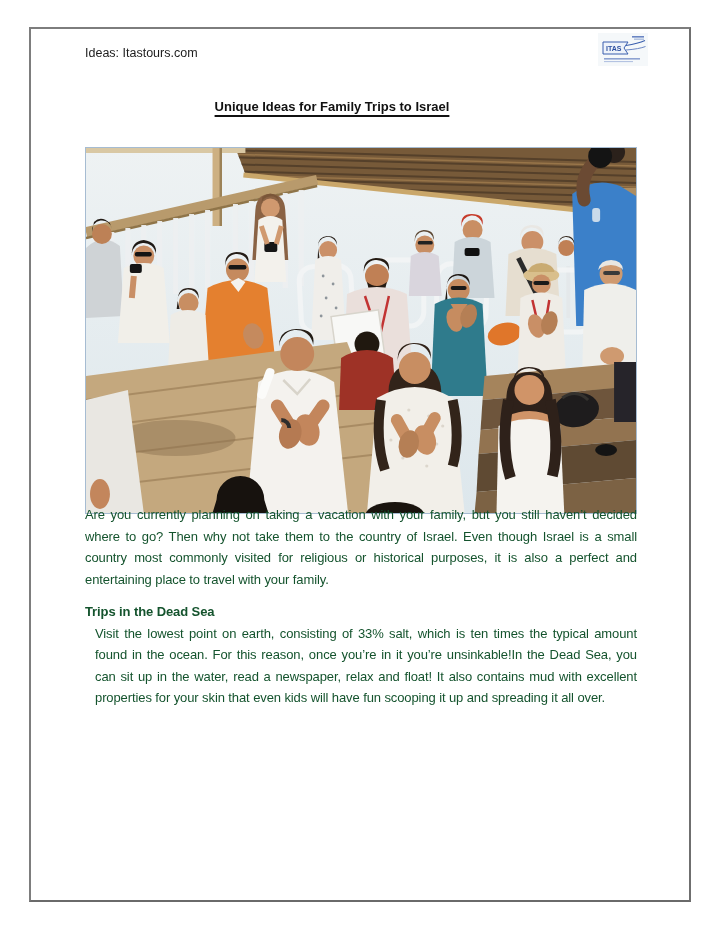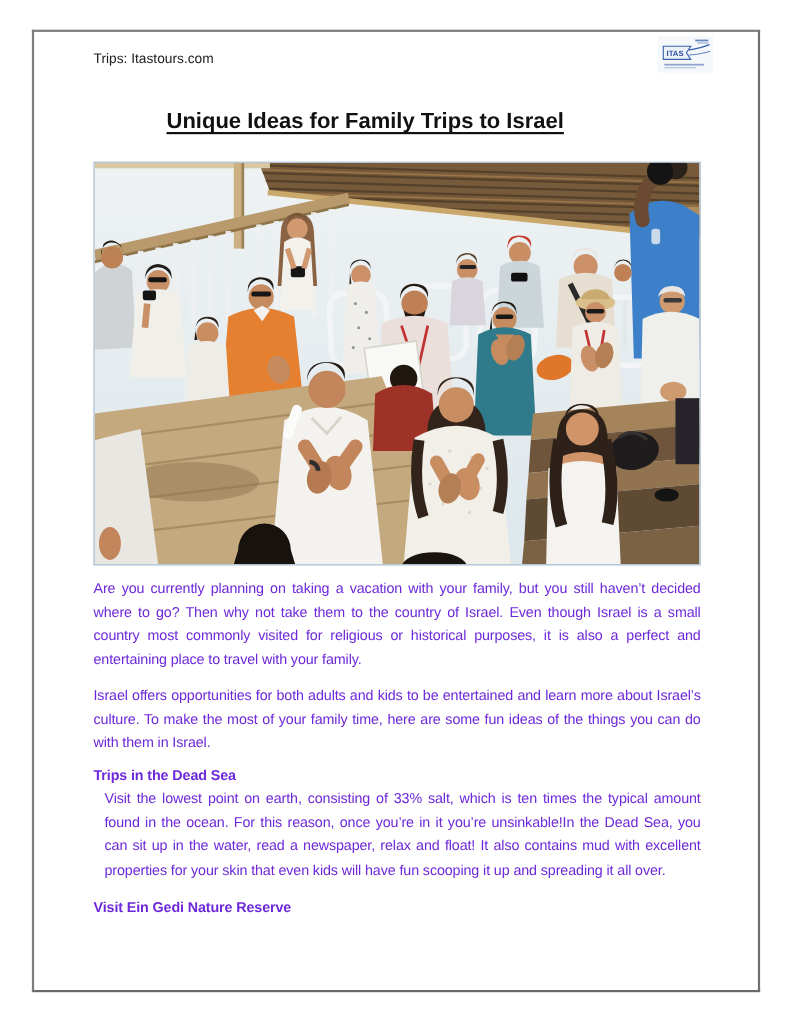--- a/index.html
+++ b/index.html
@@ -14,47 +14,47 @@
   }
   .blog-header{
     position:absolute;left:85px;top:46px;font-size:12.5px;color:#1c1c1c;
   }
   .logo-box{
     position:absolute;left:598px;top:33px;width:50px;height:33px;
     background:#f5f8fa;
   }
   .doc-title{
     position:absolute;left:0;top:99px;width:664px;text-align:center;
-    font-size:20px;font-weight:bold;color:#111;
+    font-size:13px;font-weight:bold;color:#111;
   }
   .doc-title span{
     text-decoration:underline;text-decoration-thickness:1.5px;text-underline-offset:4px;
   }
   .photo-frame{
     position:absolute;left:85px;top:147px;width:552px;height:367px;
     border:1px solid #a6bcd2;box-sizing:border-box;overflow:hidden;background:#e4ebef;
   }
   .photo-frame svg{display:block;}
   .content{
-    position:absolute;left:85px;top:524px;width:552px;
+    position:absolute;left:85px;top:504px;width:552px;
     font-size:13px;line-height:21.5px;letter-spacing:-0.1px;
-    text-align:justify;color:#6d28d9;
+    text-align:justify;color:#14532d;
   }
   .content p{margin:0;}
   .content .p1{margin-bottom:11px;}
   .content .p2{margin-bottom:8px;}
   .content h3{font-size:13px;line-height:21.5px;margin:0;font-weight:bold;}
   .content .p3{margin-bottom:13px;margin-left:10px;}
 </style>
 </head>
 <body>
 
 <div class="page-border"></div>
 
-<div class="blog-header">Trips: Itastours.com</div>
+<div class="blog-header">Ideas: Itastours.com</div>
 
 <div class="logo-box">
   <svg width="50" height="33" viewBox="0 0 50 33">
     <rect x="0" y="0" width="50" height="33" fill="#f5f8fa"></rect>
     <rect x="34" y="3" width="12" height="1.6" fill="#6b86c4"></rect>
     <rect x="36" y="5.6" width="10" height="1.1" fill="#9aaed6"></rect>
     <polygon points="5,9 30,9 26,15 30,21 5,21" fill="#eef3fa" stroke="#3a5fae" stroke-width="1"></polygon>
     <text x="8" y="17.5" font-size="7" font-weight="bold" fill="#2c4fa0" font-family="Liberation Sans, sans-serif">ITAS</text>
     <path d="M28,12.5 Q40,10.5 47,7.5" stroke="#3a5fae" stroke-width="1.2" fill="none"></path>
     <path d="M28,17 Q41,16 47.5,13.5" stroke="#6b86c4" stroke-width="1" fill="none"></path>
@@ -309,17 +309,15 @@
     <path d="M131,352 a24,24 0 0 1 48,0 l4,13 h-56 z" fill="#17120e"></path>
     <ellipse cx="310" cy="368" rx="30" ry="14" fill="#1a140e"></ellipse>
 
     <path d="M0,252 l42,-10 l16,123 L0,365 Z" fill="#e9e7e2"></path>
     <ellipse cx="14" cy="346" rx="10" ry="15" fill="#c3865c"></ellipse>
   </svg>
 </div>
 
 <div class="content">
   <p class="p1">Are you currently planning on taking a vacation with your family, but you still haven’t decided where to go? Then why not take them to the country of Israel. Even though Israel is a small country most commonly visited for religious or historical purposes, it is also a perfect and entertaining place to travel with your family.</p>
-  <p class="p2">Israel offers opportunities for both adults and kids to be entertained and learn more about Israel’s culture. To make the most of your family time, here are some fun ideas of the things you can do with them in Israel.</p>
   <h3>Trips in the Dead Sea</h3>
   <p class="p3">Visit the lowest point on earth, consisting of 33% salt, which is ten times the typical amount found in the ocean. For this reason, once you’re in it you’re unsinkable!In the Dead Sea, you can sit up in the water, read a newspaper, relax and float! It also contains mud with excellent properties for your skin that even kids will have fun scooping it up and spreading it all over.</p>
-  <h3>Visit Ein Gedi Nature Reserve</h3>
 </div>
 
 </body></html>

